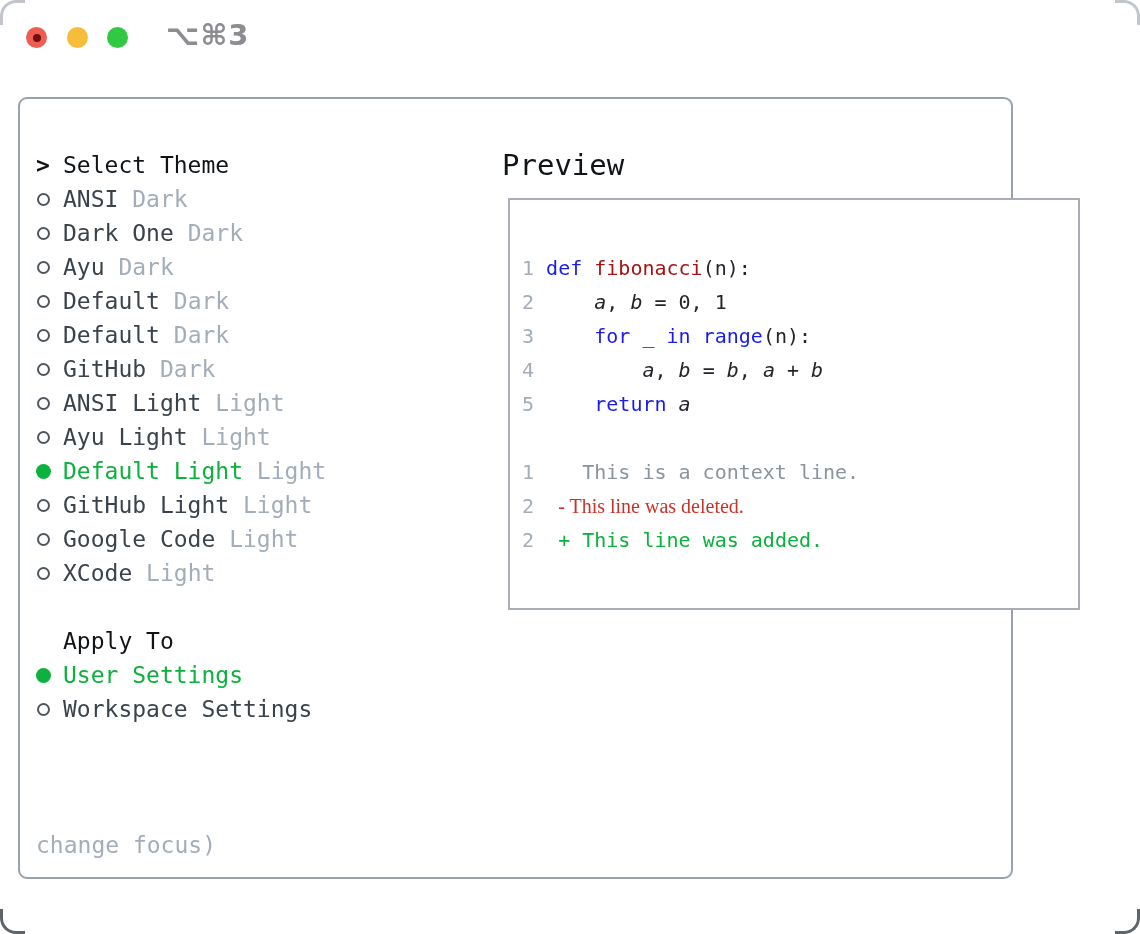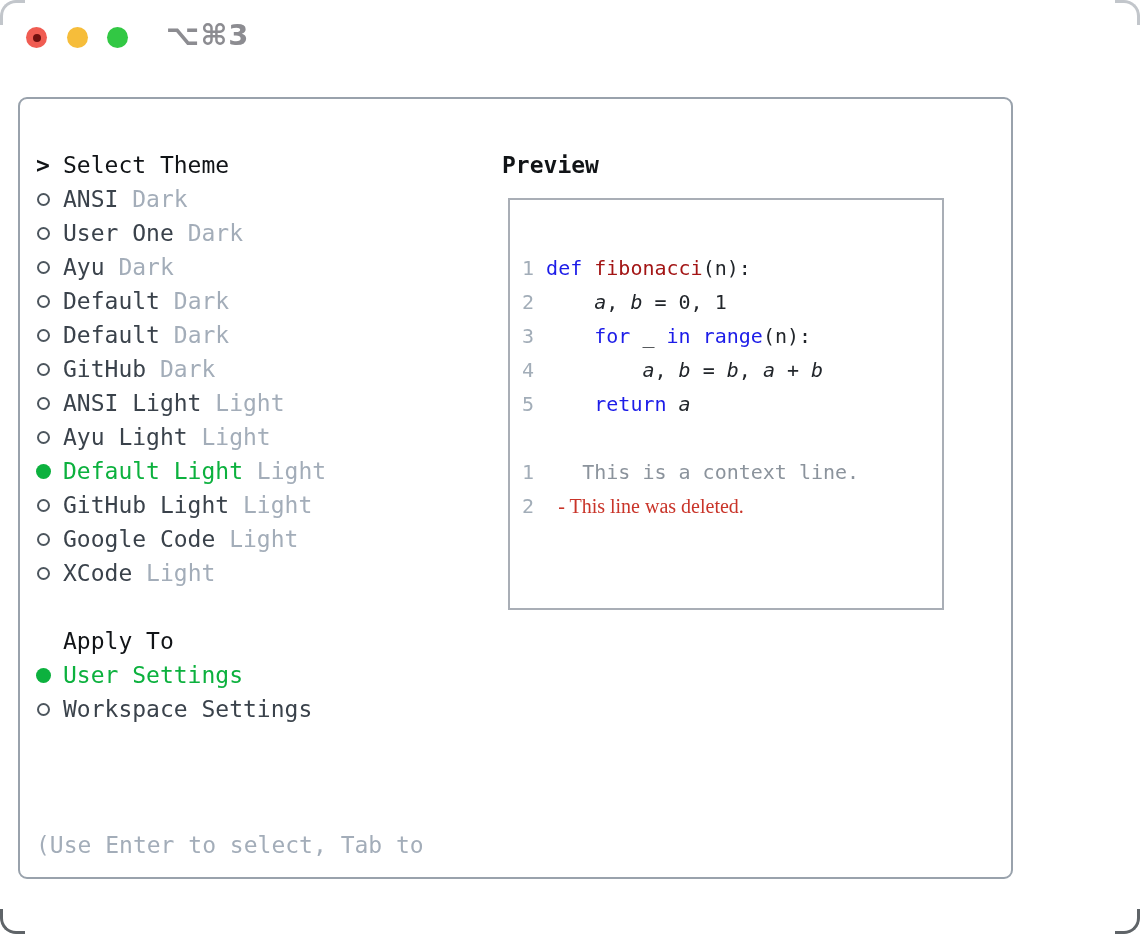--- a/index.html
+++ b/index.html
@@ -40,22 +40,22 @@
   .nm.sel{color:#0cb13e;}
   .vr{color:#a3adb9;}
   .hdr{color:#111417;font-weight:normal;}
   #theme-header{position:absolute;left:36px;top:148px;}
   #theme-items{position:absolute;left:36px;top:182px;}
   #apply-header{position:absolute;left:36px;top:624px;}
   #apply-options{position:absolute;left:36px;top:658px;text-align:right;}
   #help{position:absolute;left:36px;top:760px;font-size:23px;line-height:34px;color:#a3adb9;white-space:pre;}
 
   
-  #preview-title{position:absolute;left:502px;top:148px;height:34px;line-height:34px;font-size:23px;font-weight:bold;color:#111417;}
-  #preview-box{position:absolute;left:508px;top:198px;width:436px;height:412px;
+  #preview-title{position:absolute;left:502px;top:148px;height:34px;line-height:34px;font-size:29px;font-weight:normal;color:#111417;}
+  #preview-box{position:absolute;left:508px;top:198px;width:572px;height:412px;
     border:2px solid #a9aeb6;background:#ffffff;box-sizing:border-box;padding:51px 0 0 12px;}
   .cline{white-space:pre;font-size:20px;line-height:34px;height:34px;}
   .ln{color:#a2adb8;}
   .s-p{color:#22262b;}
   .s-k{color:#1c1ce8;}
   .s-f{color:#a31515;}
   .s-v{color:#22262b;font-style:italic;}
   .s-ctx{color:#8b939c;}
   .s-del{color:#c93429;font-family:Liberation Serif, serif;}
   .s-add{color:#0bb13d;}
@@ -79,21 +79,21 @@
 
   <div class="panel"></div>
 
   <div id="theme-header" class="row">
     <span class="marker"><span class="focus-marker">&gt;</span></span>
     <span class="hdr">Select Theme</span>
   </div>
 
   <div id="theme-items">
       <div class="row"><span class="marker"><span class="ring"></span></span><span class="nm">ANSI</span><span class="vr"> Dark</span></div>
-      <div class="row"><span class="marker"><span class="ring"></span></span><span class="nm">User One</span><span class="vr"> Dark</span></div>
+      <div class="row"><span class="marker"><span class="ring"></span></span><span class="nm">Dark One</span><span class="vr"> Dark</span></div>
       <div class="row"><span class="marker"><span class="ring"></span></span><span class="nm">Ayu</span><span class="vr"> Dark</span></div>
       <div class="row"><span class="marker"><span class="ring"></span></span><span class="nm">Default</span><span class="vr"> Dark</span></div>
       <div class="row"><span class="marker"><span class="ring"></span></span><span class="nm">Default</span><span class="vr"> Dark</span></div>
       <div class="row"><span class="marker"><span class="ring"></span></span><span class="nm">GitHub</span><span class="vr"> Dark</span></div>
       <div class="row"><span class="marker"><span class="ring"></span></span><span class="nm">ANSI Light</span><span class="vr"> Light</span></div>
       <div class="row"><span class="marker"><span class="ring"></span></span><span class="nm">Ayu Light</span><span class="vr"> Light</span></div>
       <div class="row"><span class="marker"><span class="dotsel"></span></span><span class="nm sel">Default Light</span><span class="vr"> Light</span></div>
       <div class="row"><span class="marker"><span class="ring"></span></span><span class="nm">GitHub Light</span><span class="vr"> Light</span></div>
       <div class="row"><span class="marker"><span class="ring"></span></span><span class="nm">Google Code</span><span class="vr"> Light</span></div>
       <div class="row"><span class="marker"><span class="ring"></span></span><span class="nm">XCode</span><span class="vr"> Light</span></div>
@@ -103,29 +103,29 @@
     <span class="marker"></span>
     <span class="hdr">Apply To</span>
   </div>
 
   <div id="apply-options">
       <div class="row"><span class="marker"><span class="dotsel"></span></span><span class="nm sel">User Settings</span></div>
       <div class="row"><span class="marker"><span class="ring"></span></span><span class="nm">Workspace Settings</span></div>
     </div>
 
   <div id="help">
-    <div>(Use Enter to select, Tab to</div>
     <div>change focus)</div>
   </div>
 
   <div id="preview-title">Preview</div>
   <div id="preview-box">
       <div class="cline"><span class="ln">1</span><span class="s-p"> </span><span class="s-k">def</span><span class="s-p"> </span><span class="s-f">fibonacci</span><span class="s-p">(n):</span></div>
       <div class="cline"><span class="ln">2</span><span class="s-p">     </span><span class="s-v">a</span><span class="s-p">, </span><span class="s-v">b</span><span class="s-p"> = 0, 1</span></div>
       <div class="cline"><span class="ln">3</span><span class="s-p">     </span><span class="s-k">for</span><span class="s-p"> _ </span><span class="s-k">in</span><span class="s-p"> </span><span class="s-k">range</span><span class="s-p">(n):</span></div>
       <div class="cline"><span class="ln">4</span><span class="s-p">         </span><span class="s-v">a</span><span class="s-p">, </span><span class="s-v">b</span><span class="s-p"> = </span><span class="s-v">b</span><span class="s-p">, </span><span class="s-v">a</span><span class="s-p"> + </span><span class="s-v">b</span></div>
       <div class="cline"><span class="ln">5</span><span class="s-p">     </span><span class="s-k">return</span><span class="s-p"> </span><span class="s-v">a</span></div>
       <div class="cline"><span class="ln"></span></div>
       <div class="cline"><span class="ln">1</span><span class="s-ctx">    This is a context line.</span></div>
       <div class="cline"><span class="ln">2</span><span class="s-p">  </span><span class="s-del">- This line was deleted.</span></div>
+      <div class="cline"><span class="ln">2</span><span class="s-p">  </span><span class="s-add">+ This line was added.</span></div>
     </div>
 
 </div>
 
 </body></html>

